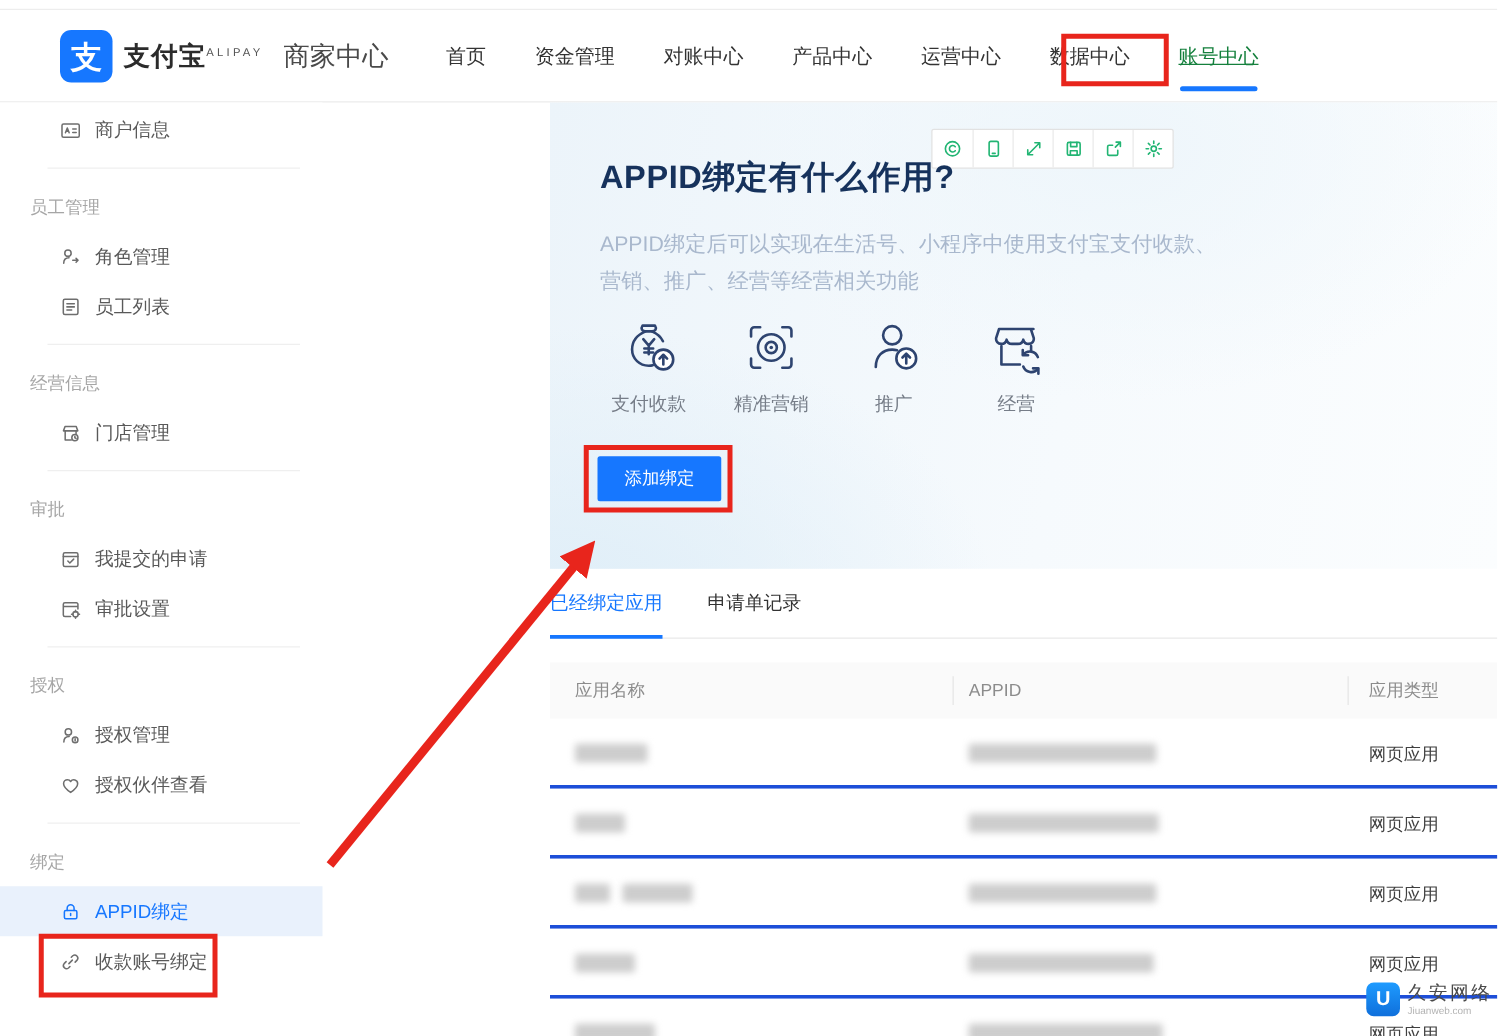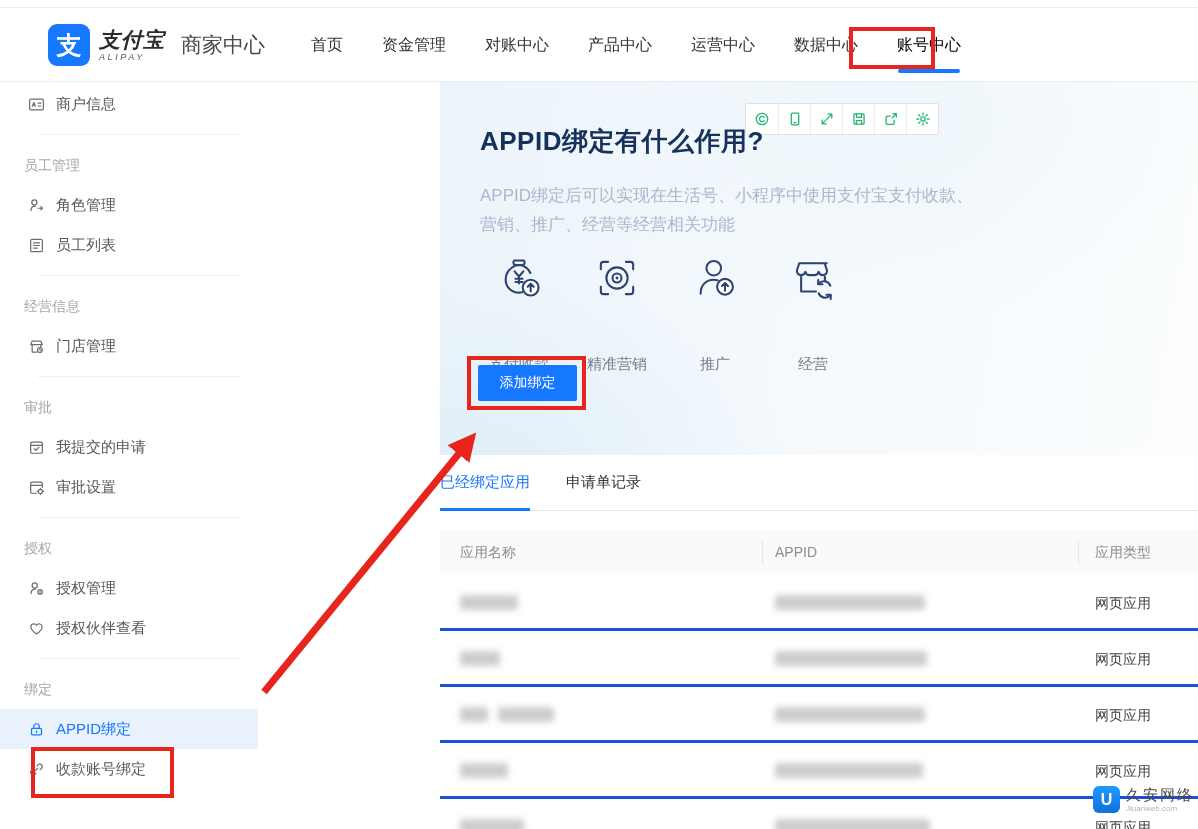--- a/index.html
+++ b/index.html
@@ -5,32 +5,32 @@
   * { box-sizing: border-box; margin: 0; padding: 0; }
   body { font-family: "Liberation Sans", "DejaVu Sans", sans-serif; background: #fff; }
   .page { position: relative; width: 1198px; height: 829px; overflow: hidden; background: #fff; }
 
   .top-strip { position: absolute; left: 0; top: 0; width: 100%; height: 8px; background: #fff; border-bottom: 1px solid #ededed; }
 
   
   .header { position: absolute; left: 0; top: 9px; width: 100%; height: 73px; background: #fff; border-bottom: 1px solid #ebebeb; display: flex; align-items: center; }
   .brand { display: flex; align-items: center; margin-left: 48px; cursor: pointer; }
   .logo { width: 42px; height: 42px; border-radius: 9px; background: #1677ff; color: #fff; display: flex; align-items: center; justify-content: center; font-size: 25px; font-weight: bold; }
-  .wordmark { margin-left: 9px; display: flex; flex-direction: column; line-height: 1; font-style: italic; }
+  .wordmark { margin-left: 9px; display: flex; flex-direction: row; line-height: 1; }
   .wordmark .zh { font-size: 21px; font-weight: bold; color: #2b2b2b; letter-spacing: 1px; }
   .wordmark .en { font-size: 9px; color: #555; letter-spacing: 2.6px; margin-top: 3px; }
   .portal-title { margin-left: 16px; font-size: 21px; color: #4a4a4a; }
   .nav { display: flex; margin-left: 46px; gap: 39px; }
   .nav-item { font-size: 16px; color: #333; cursor: pointer; position: relative; padding: 6px 0; white-space: nowrap; }
-  .nav-item.active { color: #000000; }
+  .nav-item.active { color: #15803d; text-decoration: underline; }
   .nav-item.active::after { content: ""; position: absolute; left: 1px; right: 1px; bottom: -11px; height: 4px; border-radius: 2px; background: #1677ff; }
 
   
   .sidebar { position: absolute; left: 0; top: 82px; bottom: 0; width: 258px; background: #fff; padding-top: 2px; }
-  .side-item { display: flex; align-items: center; height: 40px; padding-left: 28px; color: #595959; font-size: 15px; cursor: pointer; }
+  .side-item { display: flex; align-items: center; height: 40px; padding-left: 48px; color: #595959; font-size: 15px; cursor: pointer; }
   .side-item .ic { width: 17px; height: 17px; margin-right: 11px; display: inline-flex; color: #6e6e6e; flex: none; }
   .side-item .ic svg { width: 100%; height: 100%; }
   .side-item.active { background: #e9f1fc; color: #1677ff; }
   .side-item.active .ic { color: #1677ff; }
   .side-header { height: 40px; line-height: 40px; padding-left: 24px; color: #a6a6a6; font-size: 14px; }
   .side-div { height: 1px; background: #efefef; margin: 10px 18px 10px 38px; }
 
   
   .main { position: absolute; left: 440px; top: 82px; right: 0; bottom: 0; }
   .hero { position: relative; height: 373px;
@@ -39,21 +39,21 @@
       radial-gradient(70% 90% at 60% 10%, #eef6fb 0%, rgba(255,255,255,0) 60%),
       linear-gradient(100deg, #ecf4fa 0%, #f6fafd 55%, #fbfdfe 100%);
   }
   .hero-toolbar { position: absolute; left: 305px; top: 21px; display: flex; background: #fff; border: 1px solid #e2e2e2; border-radius: 2px; }
   .tb-cell { width: 32px; height: 30px; display: flex; align-items: center; justify-content: center; color: #22b573; border-left: 1px solid #eaeaea; cursor: pointer; }
   .tb-cell:first-child { border-left: none; }
   .tb-cell svg { width: 16px; height: 16px; }
   .hero-title { position: absolute; left: 40px; top: 42px; font-size: 26px; font-weight: bold; color: #16325c; letter-spacing: .5px; }
   .hero-desc { position: absolute; left: 40px; top: 99px; font-size: 17px; line-height: 29px; color: #a9b8cd; }
   .features { position: absolute; left: 40px; top: 171px; display: flex; gap: 20px; }
-  .feature { width: 78px; display: flex; flex-direction: column; align-items: center; gap: 41px; }
+  .feature { width: 78px; display: flex; flex-direction: column; align-items: center; }
   .f-ic { width: 50px; height: 50px; color: #2e4470; }
   .f-ic svg { width: 100%; height: 100%; }
   .f-label { margin-top: 11px; font-size: 15px; color: #767d88; white-space: nowrap; }
   .add-btn { position: absolute; left: 38px; top: 283px; width: 99px; height: 36px; background: #1677ff; color: #fff; font-size: 14px; border: none; border-radius: 2px; cursor: pointer; font-family: inherit; text-align: center; }
 
   .tabs { height: 56px; border-bottom: 1px solid #e9e9e9; display: flex; gap: 36px; align-items: stretch; background: #fff; }
   .tab { position: relative; display: flex; align-items: center; font-size: 15px; color: #333; cursor: pointer; }
   .tab.active { color: #1677ff; }
   .tab.active::after { content: ""; position: absolute; left: 0; right: 0; bottom: -1px; height: 3px; background: #1677ff; }
 

